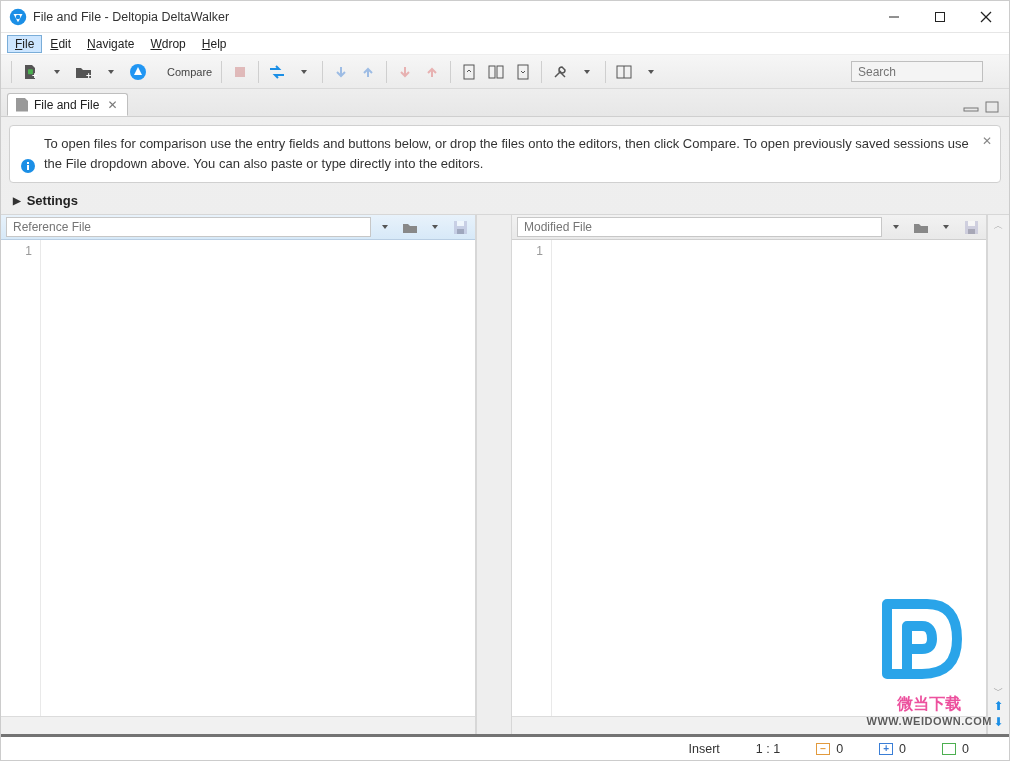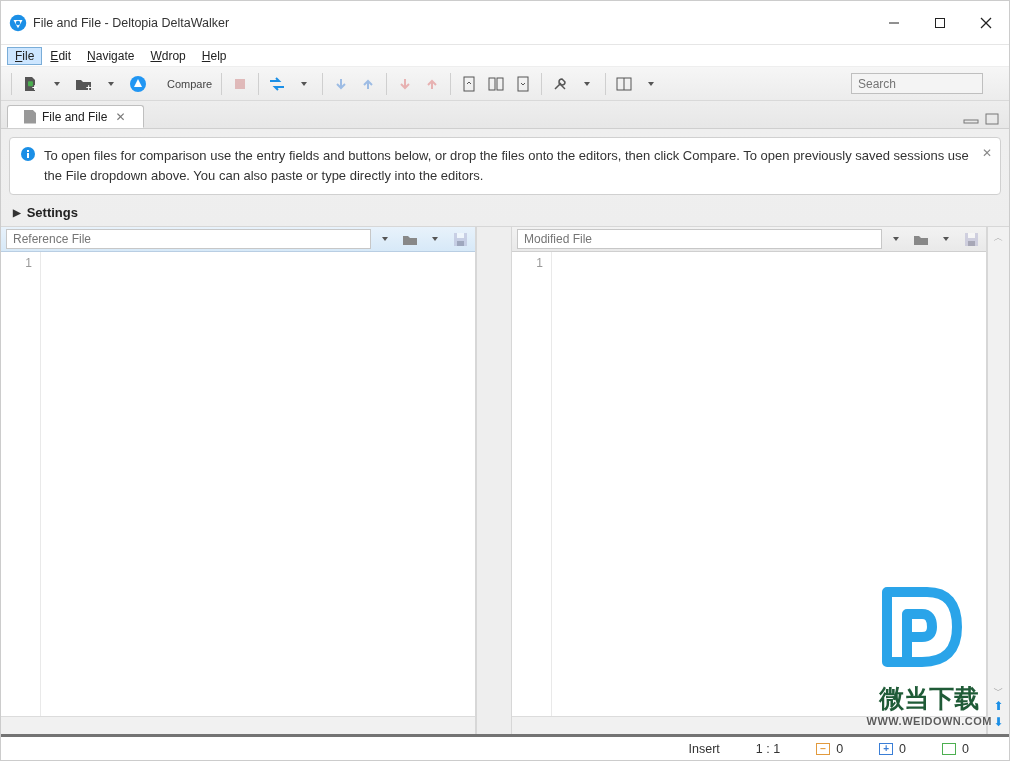--- a/index.html
+++ b/index.html
@@ -1,44 +1,44 @@
 <!DOCTYPE html>
 <html><head>
 <meta charset="utf-8">
 <style>
   * { box-sizing: border-box; margin: 0; padding: 0; }
   body { font-family: "Segoe UI", Tahoma, sans-serif; font-size: 12px; color: #222; background: #fff; width: 1010px; height: 761px; overflow: hidden; display: flex; flex-direction: column; border: 1px solid #ccc;}
   
-  .titlebar { display: flex; align-items: center; height: 44px; background: #fff; border-bottom: 1px solid #e6e6e6;}
+  .titlebar { display: flex; align-items: center; height: 32px; background: #fff; border-bottom: 1px solid #e6e6e6;}
   .titlebar .app-icon { width: 18px; height: 18px; margin: 0 6px 0 8px; }
   .titlebar .title { font-size: 12.5px; color: #333; flex: 1; }
   .winbtns { display: flex; height: 100%; }
   .winbtn { width: 46px; display: flex; align-items: center; justify-content: center; }
   
   .menubar { display: flex; align-items: center; height: 22px; background: #fff; padding: 0 6px; border-bottom: 1px solid #eee;}
   .menuitem { padding: 10px 8px; cursor: default; }
   .menuitem.sel { background: #cde6ff; border: 1px solid #7aadd8; padding: 1px 7px;}
   .menuitem .ul { text-decoration: underline; }
   
   .toolbar { display: flex; align-items: center; height: 34px; background: linear-gradient(#f6f6f6,#ececec); border-bottom: 1px solid #d9d9d9; padding: 0 4px; gap: 1px;}
   .tbtn { display: flex; align-items: center; justify-content: center; height: 26px; min-width: 26px; border-radius: 2px; padding: 0 4px;}
   .tbtn.disabled { opacity: .45; }
   .tsep { width: 1px; height: 22px; background: #cfcfcf; margin: 0 4px; }
   .compare-label { font-size: 11px; color: #444; margin-left: 20px; }
   .search-wrap { margin-left: auto; margin-right: 22px;}
   .search-input { width: 132px; height: 21px; border: 1px solid #bfbfbf; background: #f4f4f4; font-size: 12px; padding: 0 6px; color:#4d7c0f;}
   
   .tabstrip { display:flex; align-items:flex-end; height:28px; background:linear-gradient(#eeeeee,#e7e7e7); padding: 3px 4px 0 6px; border-bottom:1px solid #cfcfcf;}
-  .tab { display:flex; align-items:center; gap:6px; height:23px; background:#fff; border:1px solid #bfbfbf; border-bottom:1px solid #fff; border-radius:3px 3px 0 0; padding:0 16px; font-size:12px;}
+  .tab { display:flex; align-items:center; gap:6px; height:23px; background:#fff; border:1px solid #bfbfbf; border-bottom:1px solid #fff; border-radius:3px 3px 0 0; padding:0 8px; font-size:12px;}
   .tab .tabicon { width:12px; height:14px; background:#999; clip-path: polygon(0 0,70% 0,100% 25%,100% 100%,0 100%);}
   .tab .tclose { font-size:12px; color:#777; padding:0 2px;}
   .tabs-right { margin-left:auto; display:flex; gap:6px; padding-right:6px; padding-bottom:3px;}
   
   .workarea { flex:1; display:flex; flex-direction:column; background:linear-gradient(#efefef,#e9e9e9);}
-  .infobar { margin:8px; background:#fff; border:1px solid #d0d0d0; border-radius:4px; padding:8px 28px 8px 10px; display:flex; gap:8px; position:relative;}
+  .infobar { margin:8px; background:#fff; border:1px solid #d0d0d0; border-radius:4px; padding:8px 28px 8px 10px; display:flex; gap:8px; position:relative;align-items:flex-end;}
   .infobar .closex { position:absolute; right:8px; top:8px; color:#888;}
   .infotext { font-size:13px; line-height:1.55; color:#333;}
   .settings-row { display:flex; align-items:center; gap:6px; padding: 2px 10px 6px 12px; font-weight:bold; font-size:13px;}
   .settings-row .tri { font-size:10px; color:#333;}
   .panes { flex:1; display:flex; gap:0; border-top:1px solid #d7d7d7;}
   .pane { flex:1; display:flex; flex-direction:column; border-right:1px solid #d7d7d7; background:#ededed;}
   .pane:last-child { border-right:none; }
   .paneheader { display:flex; align-items:center; height:25px; padding:0 4px 0 5px; gap:3px;}
   .paneheader.ref { background:linear-gradient(#e8f2fb,#d7e9f8); border-bottom:1px solid #b9cee3;}
   .paneheader.mod { background:linear-gradient(#f2f2f2,#e9e9e9); border-bottom:1px solid #cfcfcf;}
@@ -326,21 +326,21 @@
       <span class="navarrow" style="color:#1b8fe6;">⬆</span>
       <span class="navarrow" style="color:#1b8fe6;">⬇</span>
     </div>
   </div>
 </div>
 
 <div style="position:absolute; right:18px; bottom:34px; text-align:center; pointer-events:none; opacity:.95;">
   <svg width="100" height="100" viewBox="0 0 100 100">
       <path d="M20 10 H60 Q90 10 90 45 Q90 80 55 80 H40 V55 H55 Q65 55 65 45 Q65 32 55 32 H40 V80 H20 Z" fill="none" stroke="#1fa0e8" stroke-width="10" stroke-linejoin="round"></path>
     </svg>
-  <div style="font-size:25px; font-weight:bold; color:#14532d; text-shadow:0 0 3px #fff;">微当下载</div>
+  <div style="font-size:16px; font-weight:bold; color:#ec4899; text-shadow:0 0 3px #fff;">微当下载</div>
   <div style="font-size:11px; font-weight:bold; color:#555; letter-spacing:.5px; text-shadow:0 0 2px #fff;">WWW.WEIDOWN.COM</div>
 </div>
 
 <div class="statusbar">
   <div class="statitem">Insert</div>
   <div class="statitem">1 : 1</div>
   <div class="statitem">
       <span class="badge minus">−</span>
       <span>0</span>
     </div>

